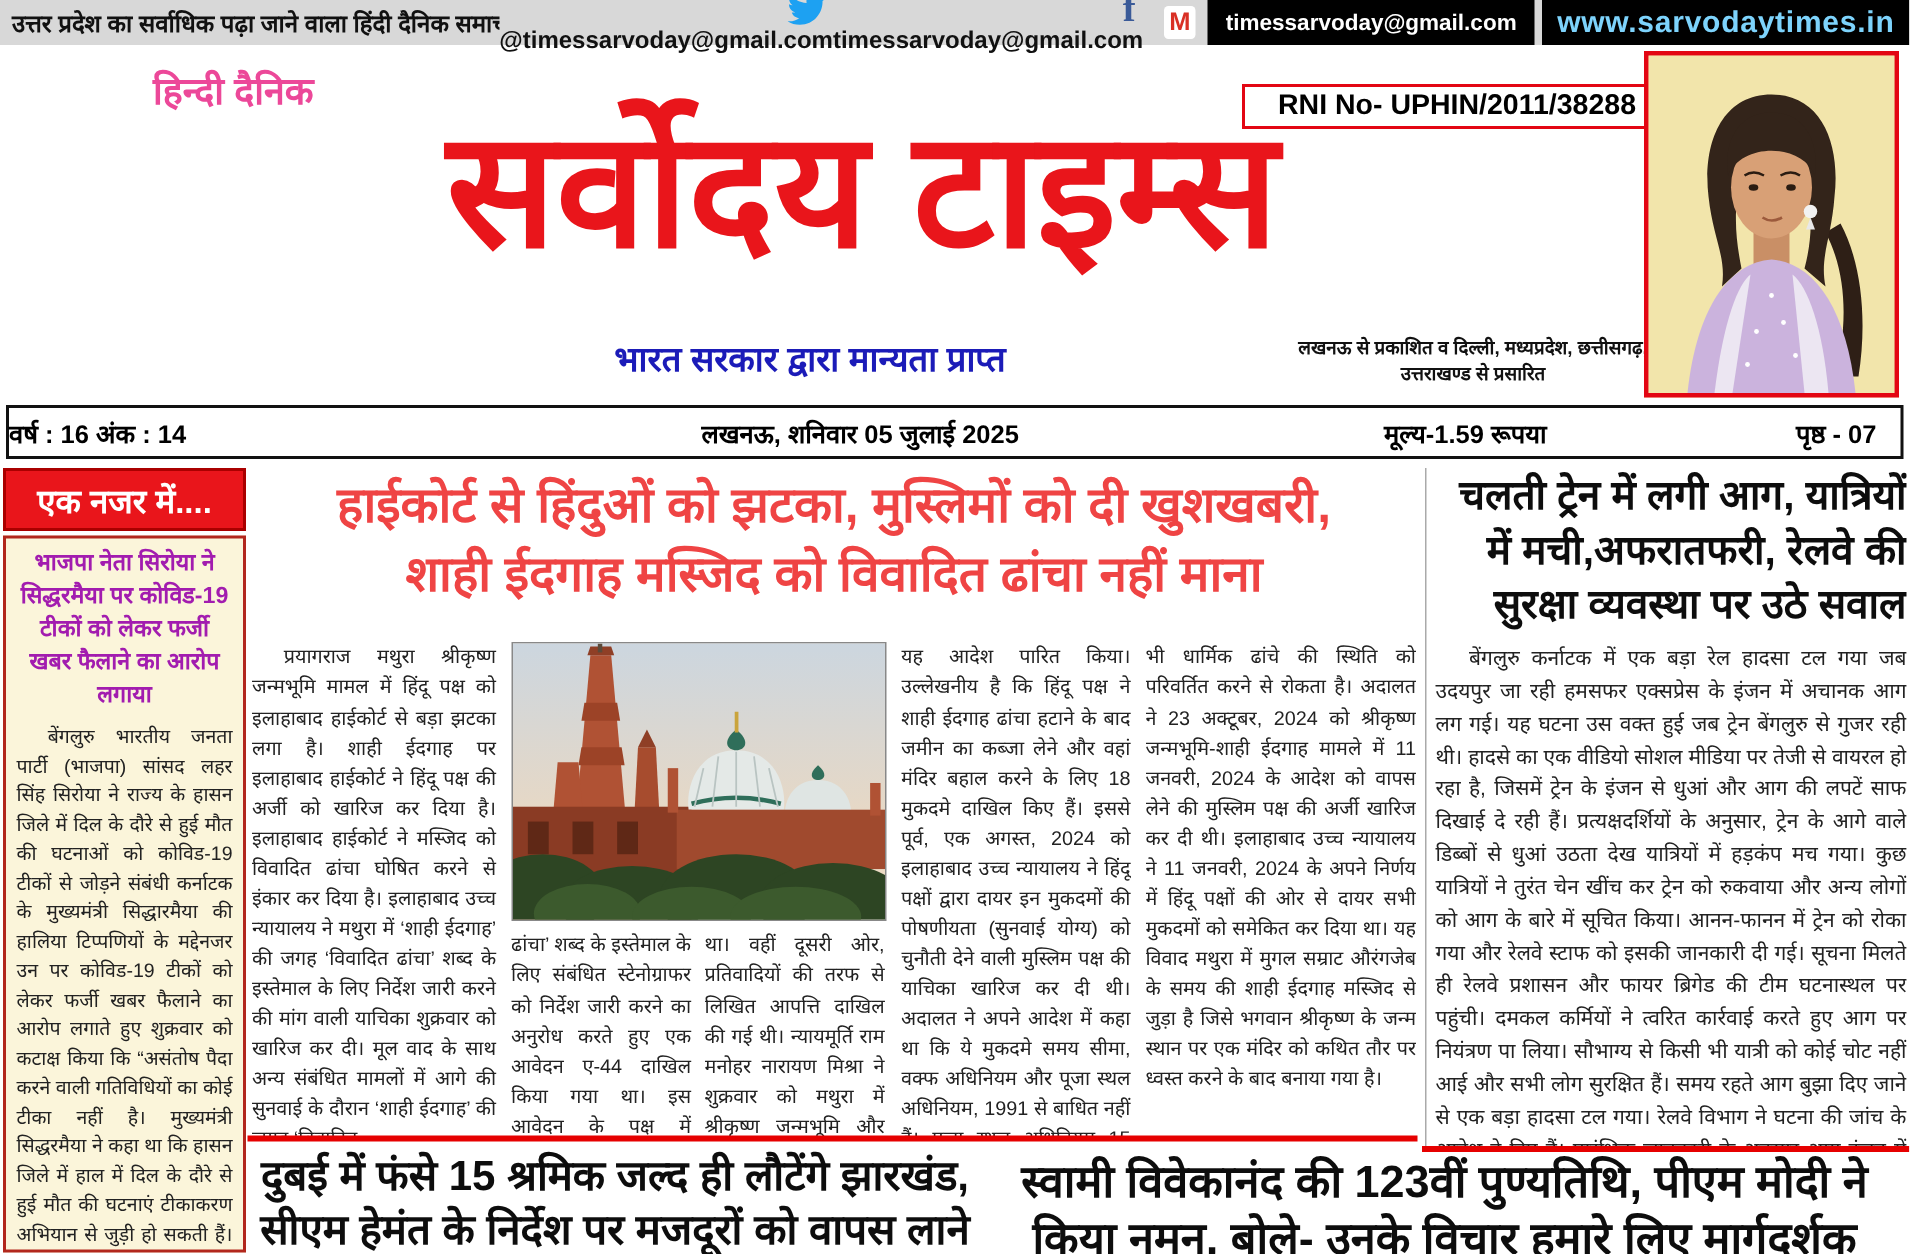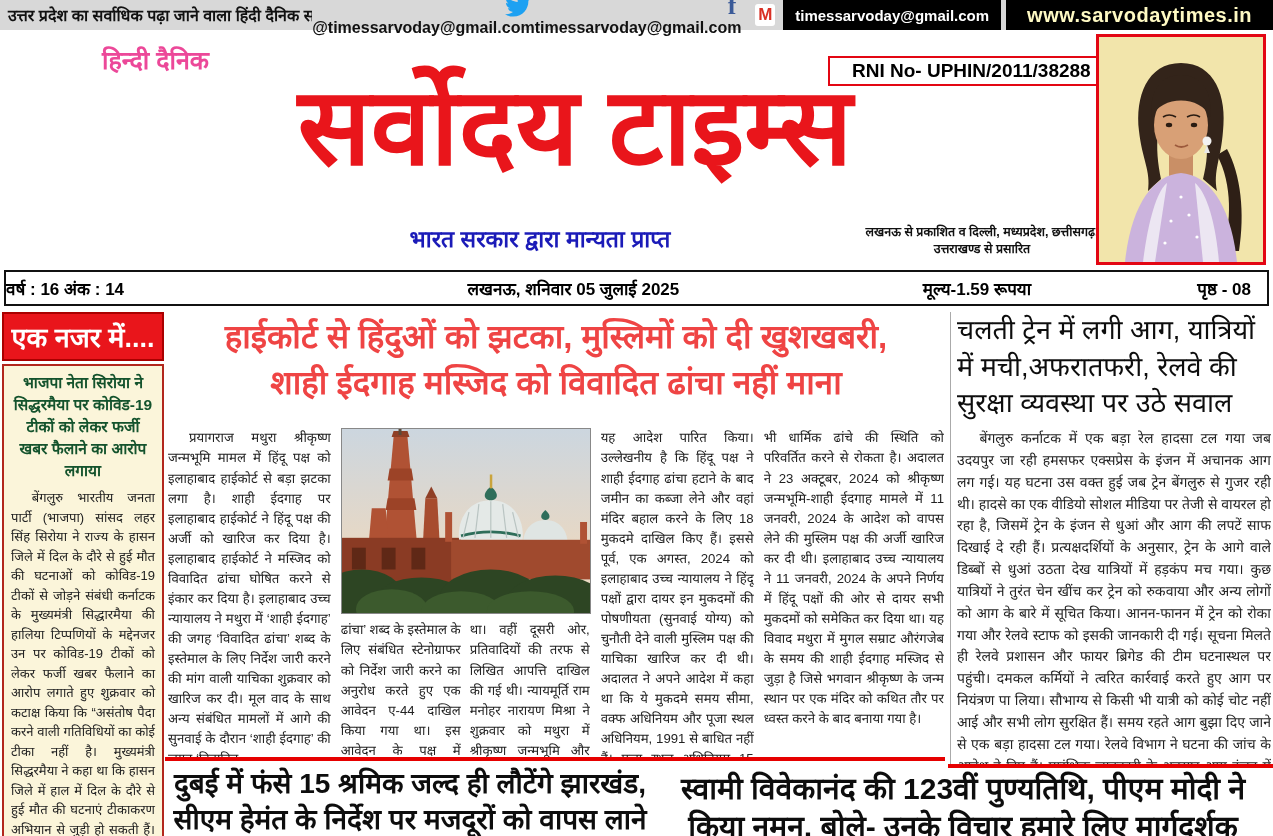--- a/index.html
+++ b/index.html
@@ -8,61 +8,61 @@
   .page { position:relative; width:1273px; height:836px; background:#fff; overflow:hidden; margin:0 auto; }
 
   
   .topbar { position:absolute; left:0; top:0; width:1273px; height:30px; background:#d8d8d8; display:flex; align-items:center; }
   .tagline { font-weight:bold; font-size:16px; color:#111; padding-left:8px; width:408px; white-space:nowrap; overflow:hidden; }
   .tb-item { display:flex; align-items:flex-end; font-weight:bold; font-size:16px; color:#111; white-space:nowrap;flex-direction:column; }
   .tw-icon { width:26px; height:26px; margin:0 4px 0 6px; }
   .fb-letter { color:#3a5a98; font-family:"Liberation Serif", serif; font-weight:bold; font-size:26px; margin:0 5px 0 14px; line-height:26px; }
   .gm-icon { display:inline-block; background:#fff; color:#d93025; font-weight:bold; font-size:17px; width:26px; height:22px; text-align:center; line-height:22px; border-radius:3px; margin:0 0 0 14px; }
   .blackstrip { background:#000; color:#fff; height:30px; display:flex; align-items:center; padding:0 12px; font-weight:bold; font-size:15px; margin-left:8px; }
-  .webbox { background:#000; color:#fef9c3; height:30px; display:flex; align-items:center; padding:0 21px; font-weight:bold; font-size:20px; margin-left:5px; letter-spacing:0.5px; }
+  .webbox { background:#000; color:#7dd3fc; height:30px; display:flex; align-items:center; padding:0 10px; font-weight:bold; font-size:20px; margin-left:5px; letter-spacing:0.5px; }
 
   
   .kicker { position:absolute; left:102px; top:42px; font-size:25px; font-weight:bold; color:#ec4899; }
   .mast-title { position:absolute; left:60px; top:52px; width:1030px; text-align:center; font-size:108px; line-height:150px; font-weight:bold; color:#e9151b; white-space:nowrap; }
   .mast-sub { position:absolute; left:330px; top:222px; width:420px; text-align:center; font-size:23px; font-weight:bold; color:#1b1bb8; }
   .rni-box { position:absolute; left:828px; top:56px; border:2px solid #e30613; background:#fff; color:#000; font-weight:bold; font-size:19px; padding:2px 22px; white-space:nowrap; }
   .pubinfo { position:absolute; left:856px; top:224px; width:252px; text-align:center; font-size:12.5px; font-weight:bold; color:#111; line-height:1.35; }
   .photo-frame { position:absolute; left:1096px; top:34px; width:170px; height:231px; border:3px solid #e30613; background:#f2e5ab; overflow:hidden; }
 
   
   .dateline { position:absolute; left:4px; top:270px; width:1265px; height:36px; border:2px solid #111; display:grid; grid-template-columns:23% 44% 20% 13%; align-items:center; font-weight:bold; font-size:17px; color:#000; }
   .dl-volume { text-align:left; }
   .dl-place { text-align:center; }
   .dl-price { text-align:center; }
   .dl-pages { text-align:right; padding-right:16px; }
 
   
   .sidebar { position:absolute; left:2px; top:312px; width:162px; height:524px; }
-  .sb-head { background:#e9151b; border:2px solid #a00; color:#fff; font-weight:bold; font-size:27px; text-align:center; padding:4px 2px; }
+  .sb-head { background:#e9151b; border:2px solid #a00; color:#fff; font-weight:bold; font-size:22px; text-align:center; padding:4px 2px; }
   .sb-body { margin-top:3px; border:2px solid #b2271d; background:#fbf5da; height:478px; overflow:hidden; padding:6px 7px; }
-  .sb-headline { font-weight:bold; font-size:15.5px; line-height:1.42; text-align:center; color:#14532d; }
+  .sb-headline { font-weight:bold; font-size:15.5px; line-height:1.42; text-align:center; color:#a21caf; }
   .sb-text { margin-top:6px; font-size:13px; line-height:1.5; text-align:justify; color:#222; }
 
   
   .main { position:absolute; left:168px; top:314px; width:776px; height:444px; overflow:hidden; }
   .lead-headline { text-align:center; font-weight:bold; font-size:33px; line-height:1.4; color:#ef4444; }
   .lead-cols { margin-top:22px; display:flex; gap:10px; height:346px; overflow:hidden; }
   .news-text { font-size:13.2px; line-height:1.52; text-align:justify; color:#222; overflow:hidden; }
   .indent { text-indent:1.6em; }
   .lcol1 { width:166px; }
   .lmid  { width:250px; display:flex; flex-direction:column; }
   .lead-photo { width:250px; height:186px; border:1px solid #888; }
   .midcols { display:flex; gap:9px; margin-top:6px; height:150px; overflow:hidden; }
   .midcols .news-text { width:120px; }
   .lcol3 { width:156px; }
   .lcol4 { width:184px; }
 
   
   .rail { position:absolute; left:950px; top:312px; width:321px; height:452px; border-left:1px solid #aaa; padding-left:6px; overflow:hidden; }
-  .rail-headline { text-align:left; font-weight:normal; font-size:27px; line-height:1.36; color:#0d0d0d; }
+  .rail-headline { text-align:right; font-weight:bold; font-size:27px; line-height:1.36; color:#0d0d0d; }
   .rail-body { margin-top:6px; font-size:14px; line-height:1.56; text-align:justify; color:#222; }
 
   
   .rule-left { position:absolute; left:165px; top:757px; width:780px; height:4px; background:#e60000; }
   .rule-right { position:absolute; left:948px; top:764px; width:325px; height:4px; background:#e60000; }
   .bottom-left-headline { position:absolute; left:168px; top:766px; width:484px; text-align:center; font-weight:bold; font-size:28px; line-height:1.3; color:#0d0d0d; }
   .bottom-right-headline { position:absolute; left:656px; top:770px; width:614px; text-align:center; font-weight:bold; font-size:30px; line-height:1.28; color:#0d0d0d; }
 </style>
 </head>
 <body>
@@ -119,21 +119,21 @@
         <circle cx="72" cy="184" r="1.6" fill="#fff"></circle>
         <circle cx="98" cy="200" r="1.6" fill="#fff"></circle>
         <circle cx="66" cy="206" r="1.6" fill="#fff"></circle>
     </svg>
   </div>
 
   <div class="dateline">
     <div class="dl-volume">वर्ष : 16 अंक : 14</div>
     <div class="dl-place">लखनऊ, शनिवार 05 जुलाई 2025</div>
     <div class="dl-price">मूल्य-1.59 रूपया</div>
-    <div class="dl-pages">पृष्ठ - 08</div>
+    <div class="dl-pages">पृष्ठ - 07</div>
   </div>
 
   <div class="sidebar">
     <div class="sb-head">एक नजर में....</div>
     <div class="sb-body">
       <div class="sb-headline">भाजपा नेता सिरोया ने सिद्धरमैया पर कोविड-19 टीकों को लेकर फर्जी खबर फैलाने का आरोप लगाया</div>
       <p class="sb-text indent">बेंगलुरु भारतीय जनता पार्टी (भाजपा) सांसद लहर सिंह सिरोया ने राज्य के हासन जिले में दिल के दौरे से हुई मौत की घटनाओं को कोविड-19 टीकों से जोड़ने संबंधी कर्नाटक के मुख्यमंत्री सिद्धारमैया की हालिया टिप्पणियों के मद्देनजर उन पर कोविड-19 टीकों को लेकर फर्जी खबर फैलाने का आरोप लगाते हुए शुक्रवार को कटाक्ष किया कि “असंतोष पैदा करने वाली गतिविधियों का कोई टीका नहीं है। मुख्यमंत्री सिद्धरमैया ने कहा था कि हासन जिले में हाल में दिल के दौरे से हुई मौत की घटनाएं टीकाकरण अभियान से जुड़ी हो सकती हैं। उन्होंने आरोप लगाया था कि टीकों को जल्दबाजी में मंजूरी दी गई थी। भाजपा सांसद ने सिद्धरमैया पर</p>
     </div>
   </div>
 

